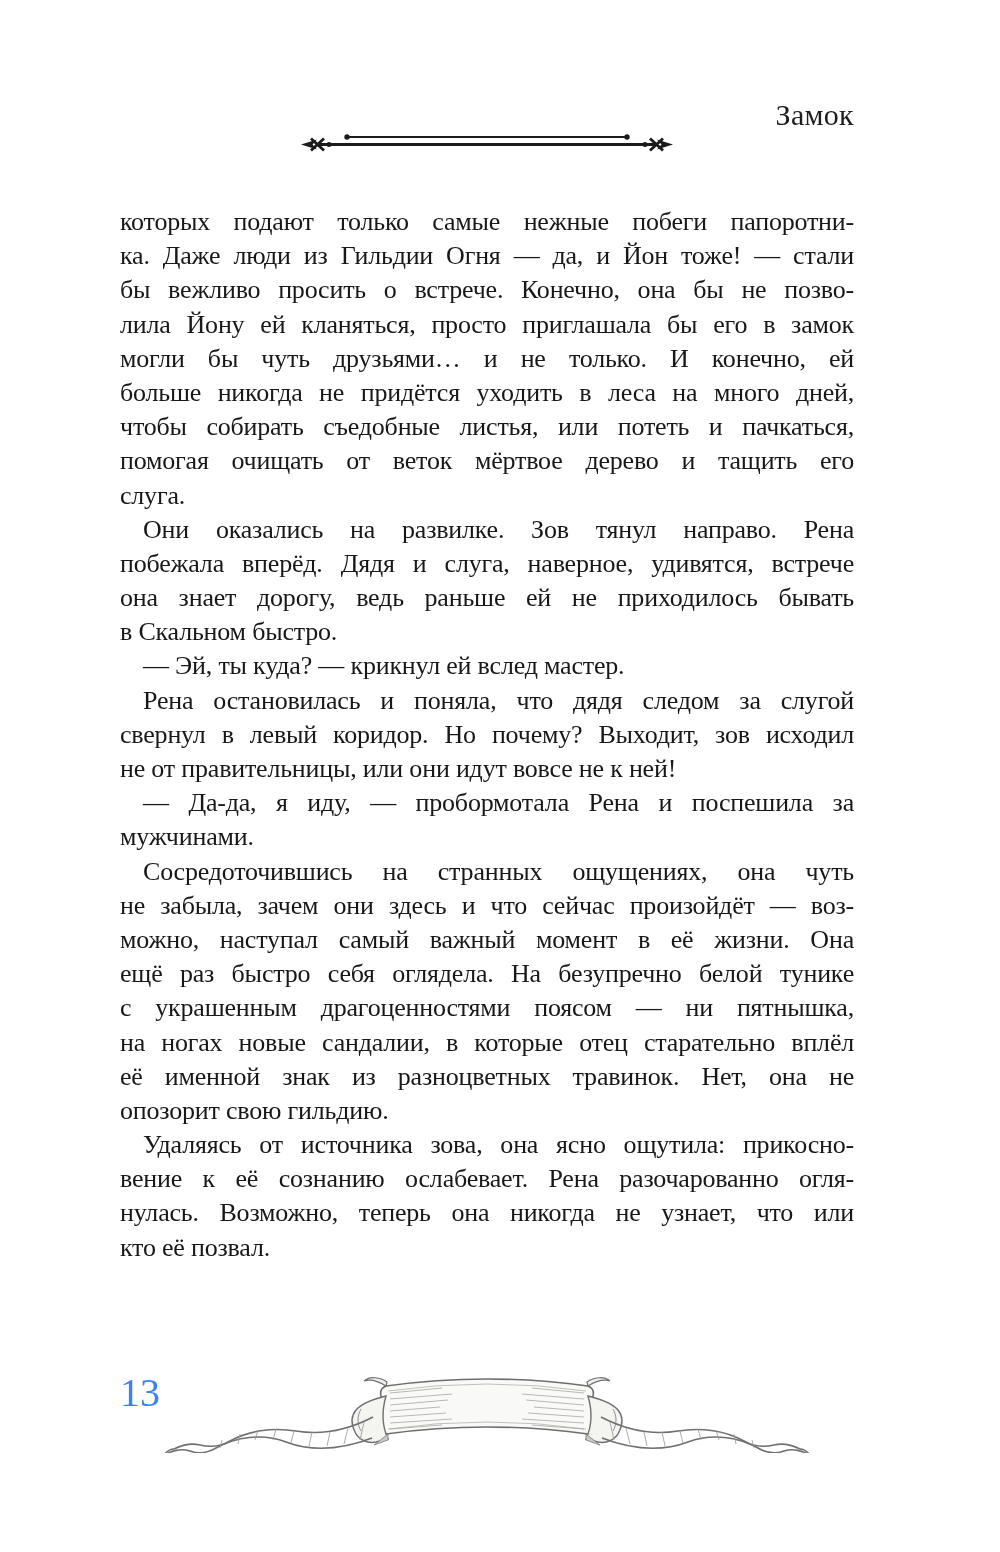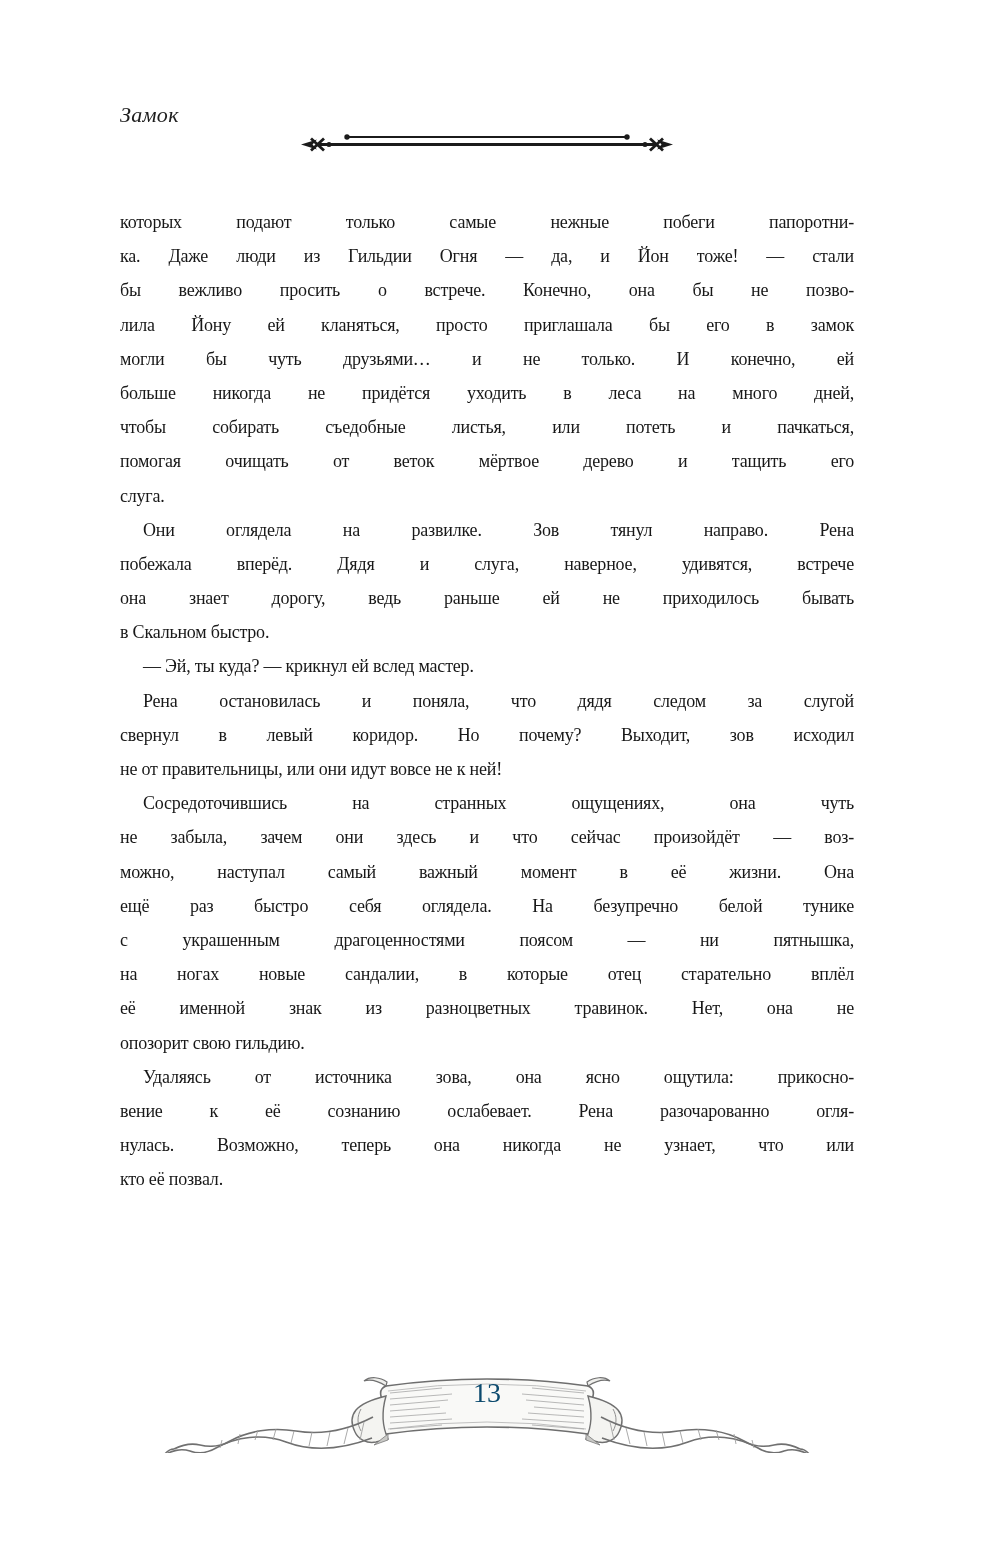--- a/index.html
+++ b/index.html
@@ -9,42 +9,41 @@
     font-family:"Liberation Serif","DejaVu Serif",serif;
     color:#181818;
     position:relative;
     overflow:hidden;
   }
   .page{position:absolute;inset:0;width:1000px;height:1552px;background:#ffffff;}
 
   
   .chapter-title{
     position:absolute;left:120px;top:100px;width:734px;
-    text-align:left;font-size:22px;line-height:30px;color:#1d1d1d;
+    text-align:right;font-size:30px;line-height:30px;color:#1d1d1d;
     letter-spacing:0.3px;
-    font-style:italic;
   }
   .head-ornament{position:absolute;left:120px;top:128px;width:734px;height:34px;}
 
   
   .text-block{position:absolute;left:120px;top:205px;width:734px;}
   .para{margin:0;padding:0;}
   .line{
-    font-size:18px;line-height:34.2px;height:34.2px;
+    font-size:26px;line-height:34.2px;height:34.2px;
     letter-spacing:-0.2px;
     text-align:left;white-space:normal;overflow:visible;
   }
   .line.just{text-align:justify;text-align-last:justify;text-justify:inter-word;}
   .line.ind{text-indent:23px;}
 
   
   .footer-ribbon{position:absolute;left:120px;top:1338px;width:734px;height:115px;}
   .page-number{
     position:absolute;left:120px;top:1377px;width:734px;
-    text-align:center;font-size:28px;line-height:32px;color:#0c4a6e;
+    text-align:left;font-size:40px;line-height:32px;color:#3b82f6;
   }
 </style>
 </head>
 <body>
 
 <div class="page">
 
   <div class="chapter-title">Замок</div>
 
   <svg class="head-ornament" viewBox="0 0 734 34" xmlns="http://www.w3.org/2000/svg" aria-hidden="true">
@@ -72,32 +71,36 @@
         <div class="line just">ка. Даже люди из Гильдии Огня — да, и Йон тоже! — стали</div>
         <div class="line just">бы вежливо просить о встрече. Конечно, она бы не позво-</div>
         <div class="line just">лила Йону ей кланяться, просто приглашала бы его в замок</div>
         <div class="line just">могли бы чуть друзьями… и не только. И конечно, ей</div>
         <div class="line just">больше никогда не придётся уходить в леса на много дней,</div>
         <div class="line just">чтобы собирать съедобные листья, или потеть и пачкаться,</div>
         <div class="line just">помогая очищать от веток мёртвое дерево и тащить его</div>
         <div class="line">слуга.</div>
       </div>
       <div class="para">
-        <div class="line just ind">Они оглядела на развилке. Зов тянул направо. Рена</div>
+        <div class="line just ind">Они оказались на развилке. Зов тянул направо. Рена</div>
         <div class="line just">побежала вперёд. Дядя и слуга, наверное, удивятся, встрече</div>
         <div class="line just">она знает дорогу, ведь раньше ей не приходилось бывать</div>
         <div class="line">в Скальном быстро.</div>
       </div>
       <div class="para">
         <div class="line ind">— Эй, ты куда? — крикнул ей вслед мастер.</div>
       </div>
       <div class="para">
         <div class="line just ind">Рена остановилась и поняла, что дядя следом за слугой</div>
         <div class="line just">свернул в левый коридор. Но почему? Выходит, зов исходил</div>
         <div class="line">не от правительницы, или они идут вовсе не к ней!</div>
+      </div>
+      <div class="para">
+        <div class="line just ind">— Да-да, я иду, — пробормотала Рена и поспешила за</div>
+        <div class="line">мужчинами.</div>
       </div>
       <div class="para">
         <div class="line just ind">Сосредоточившись на странных ощущениях, она чуть</div>
         <div class="line just">не забыла, зачем они здесь и что сейчас произойдёт — воз-</div>
         <div class="line just">можно, наступал самый важный момент в её жизни. Она</div>
         <div class="line just">ещё раз быстро себя оглядела. На безупречно белой тунике</div>
         <div class="line just">с украшенным драгоценностями поясом — ни пятнышка,</div>
         <div class="line just">на ногах новые сандалии, в которые отец старательно вплёл</div>
         <div class="line just">её именной знак из разноцветных травинок. Нет, она не</div>
         <div class="line">опозорит свою гильдию.</div>

